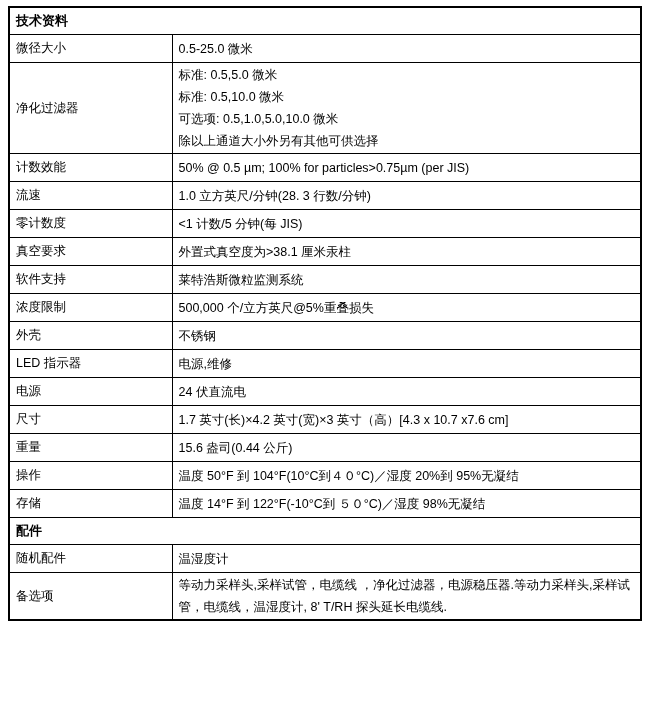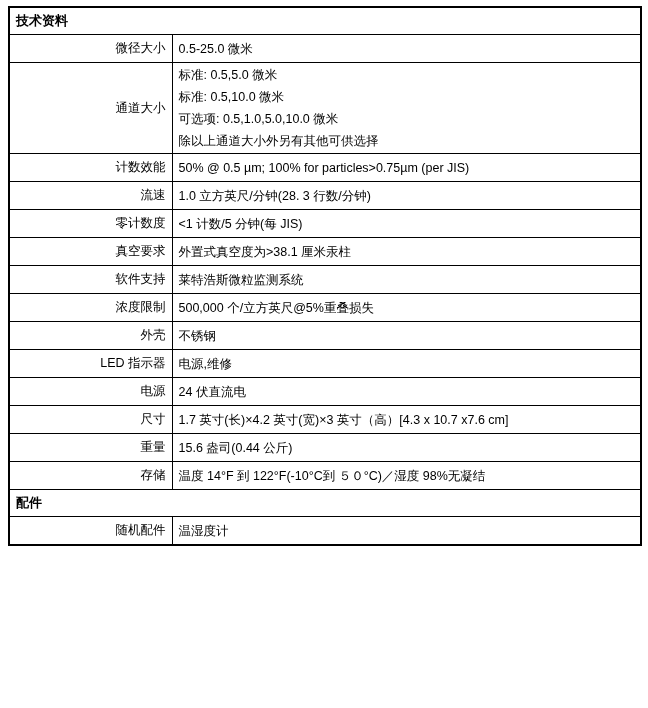--- a/index.html
+++ b/index.html
@@ -31,21 +31,20 @@
   tr.section-row td {
     font-weight: bold;
     height: 24px;
     font-size: 13px;
   }
   tr.spec-row td {
     height: 25px;
   }
   td.label-cell {
     width: 157px;
-    text-align: right;
   }
   .line {
     line-height: 22px;
     white-space: normal;
   }
   .wavy {
     text-decoration: underline;
     text-decoration-style: wavy;
     text-decoration-color: #e02020;
     text-decoration-thickness: 1px;
@@ -65,21 +64,21 @@
         <tr class="section-row">
           <td colspan="2">技术资料</td>
         </tr>
         <tr class="spec-row">
           <td class="label-cell">微径大小</td>
           <td>
             <div class="line">0.5-25.0  微米</div>
           </td>
         </tr>
         <tr class="spec-row">
-          <td class="label-cell">通道大小</td>
+          <td class="label-cell">净化过滤器</td>
           <td>
             <div class="line">标准: 0.5,5.0  微米</div>
             <div class="line">标准: 0.5,10.0  微米</div>
             <div class="line">可选项: 0.5,1.0,5.0,10.0  微米</div>
             <div class="line">除以上通道大小外另有其他可供选择</div>
           </td>
         </tr>
         <tr class="spec-row">
           <td class="label-cell">计数效能</td>
           <td>
@@ -140,29 +139,41 @@
             <div class="line">1.7  英寸(长)×4.2  英寸(宽)×3  英寸（高）[4.3 x 10.7 x7.6 cm]</div>
           </td>
         </tr>
         <tr class="spec-row">
           <td class="label-cell">重量</td>
           <td>
             <div class="line">15.6  盎司(0.44  公斤)</div>
           </td>
         </tr>
         <tr class="spec-row">
+          <td class="label-cell">操作</td>
+          <td>
+            <div class="line">温度  50°F  到  104°F(10°C到４０°C)／湿度  20%到  95%无凝结</div>
+          </td>
+        </tr>
+        <tr class="spec-row">
           <td class="label-cell">存储</td>
           <td>
             <div class="line">温度  14°F  到  122°F(-10°C到 ５０°C)／湿度  98%无凝结</div>
           </td>
         </tr>
         <tr class="section-row">
           <td colspan="2">配件</td>
         </tr>
         <tr class="spec-row">
           <td class="label-cell">随机配件</td>
           <td>
             <div class="line">温湿度计</div>
           </td>
         </tr>
+        <tr class="spec-row">
+          <td class="label-cell">备选项</td>
+          <td>
+            <div class="line">等动力采样头,采样试管，电缆线 ，净化过滤器，电源稳压器.等动力采样头,采样试管，电缆线，温湿度计, 8' T/RH  探头延长电缆线.</div>
+          </td>
+        </tr>
       </tbody>
   </table>
 </div>
 
 </body></html>

